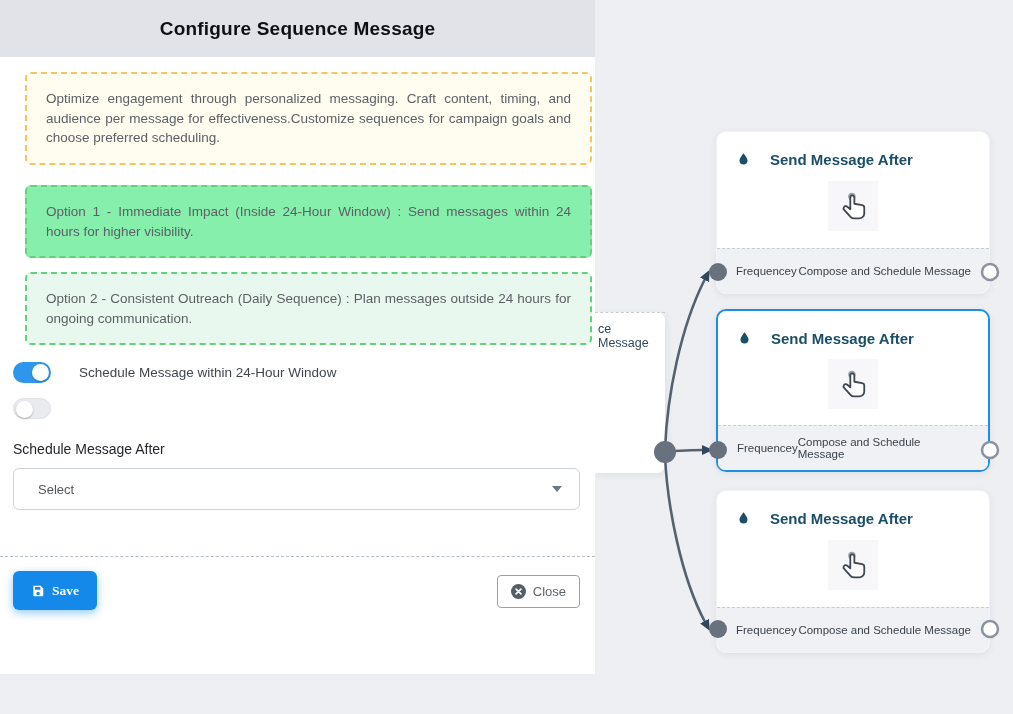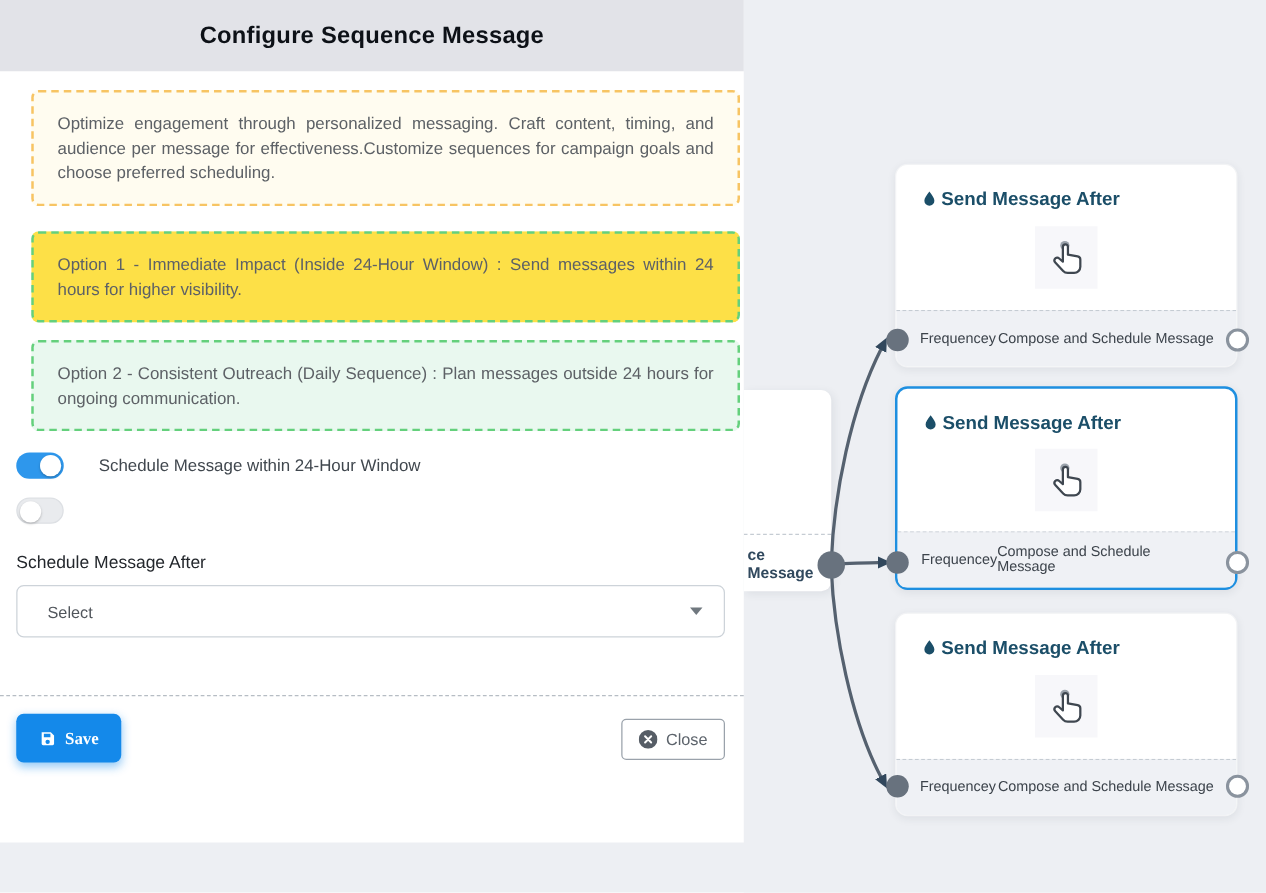--- a/index.html
+++ b/index.html
@@ -19,21 +19,21 @@
     background:#e2e3e8; display:flex; align-items:center; justify-content:center;
   }
   .drawer-title { font-size:19px; font-weight:bold; color:#0d1117; letter-spacing:.2px; }
 
   .alert {
     position:absolute; left:13px; width:567px;
     border-radius:6px; padding:15px 19px;
     font-size:13.5px; line-height:1.45; color:#5d6166; text-align:justify;margin-left:12px;
   }
   .alert-yellow { top:72px; border:2px dashed #f7c463; background:#fffcf0; }
-  .alert-green1 { top:185px; border:2px dashed #64d07c; background:#fde047; }
+  .alert-green1 { top:185px; border:2px dashed #64d07c; background:#86efac; }
   .alert-green2 { top:272px; border:2px dashed #64d07c; background:#e9f8ef; }
 
   .toggle-row { position:absolute; left:13px; display:flex; align-items:center; gap:28px; }
   .toggle-row-1 { top:362px; }
   .toggle-row-2 { top:398px; }
   .switch { position:relative; width:38px; height:21px; border-radius:11px; flex:0 0 auto; cursor:pointer; }
   .switch-on  { background:#2e97ec; }
   .switch-off { background:#e9ebee; border:1px solid #dde0e4; }
   .knob { position:absolute; top:2px; width:17px; height:17px; border-radius:50%; background:#fff; box-shadow:0 1px 2px rgba(0,0,0,.25); }
   .switch-on  .knob { right:2px; }
@@ -82,41 +82,41 @@
   .node {
     position:absolute; left:121px; width:274px; height:163px;
     background:#fff; border:1px solid #f2f3f5; border-radius:10px;
     box-shadow:0 2px 7px rgba(40,50,70,.08);
     display:flex; flex-direction:column; z-index:1; cursor:pointer;
   }
   .node-1 { top:131px; }
   .node-2 { top:309px; border:2px solid #1e8fe0; z-index:2; }
   .node-3 { top:490px; }
   .node-title-row {
-    display:flex; align-items:center; gap:3px;
+    display:flex; align-items:center; gap:20px;
     padding:19px 0 0 20px; color:#1b4e68; font-weight:bold; font-size:15px;
   }
   .node-body { flex:1; display:flex; align-items:center; justify-content:center; }
   .tap-box {
     width:50px; height:50px; margin-top:-4px; background:#f7f7fa;
     display:flex; align-items:center; justify-content:center;
   }
   .node-footer {
     height:45px; background:#eff1f5; border-top:1px dashed #c5ccd3;
     border-radius:0 0 9px 9px;
     display:flex; align-items:center; justify-content:space-between;
     padding:0 18px 0 19px; font-size:11.5px; color:#3c434b;
   }
   .node-2 .node-footer { border-radius:0 0 7px 7px; }
 
   .partial-node {
     position:absolute; left:0; top:312px; width:70px; height:161px;
     background:#fff; border-radius:0 8px 8px 0;
     box-shadow:2px 2px 7px rgba(40,50,70,.08);
-    display:flex; flex-direction:column; z-index:1;font-weight:bold;
+    display:flex; flex-direction:row; z-index:1;
   }
   .partial-body { flex:1; }
   .partial-footer {
     height:46px; border-top:1px dashed #c5ccd3;
     display:flex; align-items:center; padding-left:3px;
     font-size:12.5px; color:#31495e;
   }
 
   .edge-layer {
     position:absolute; left:0; top:0; width:418px; height:714px;

